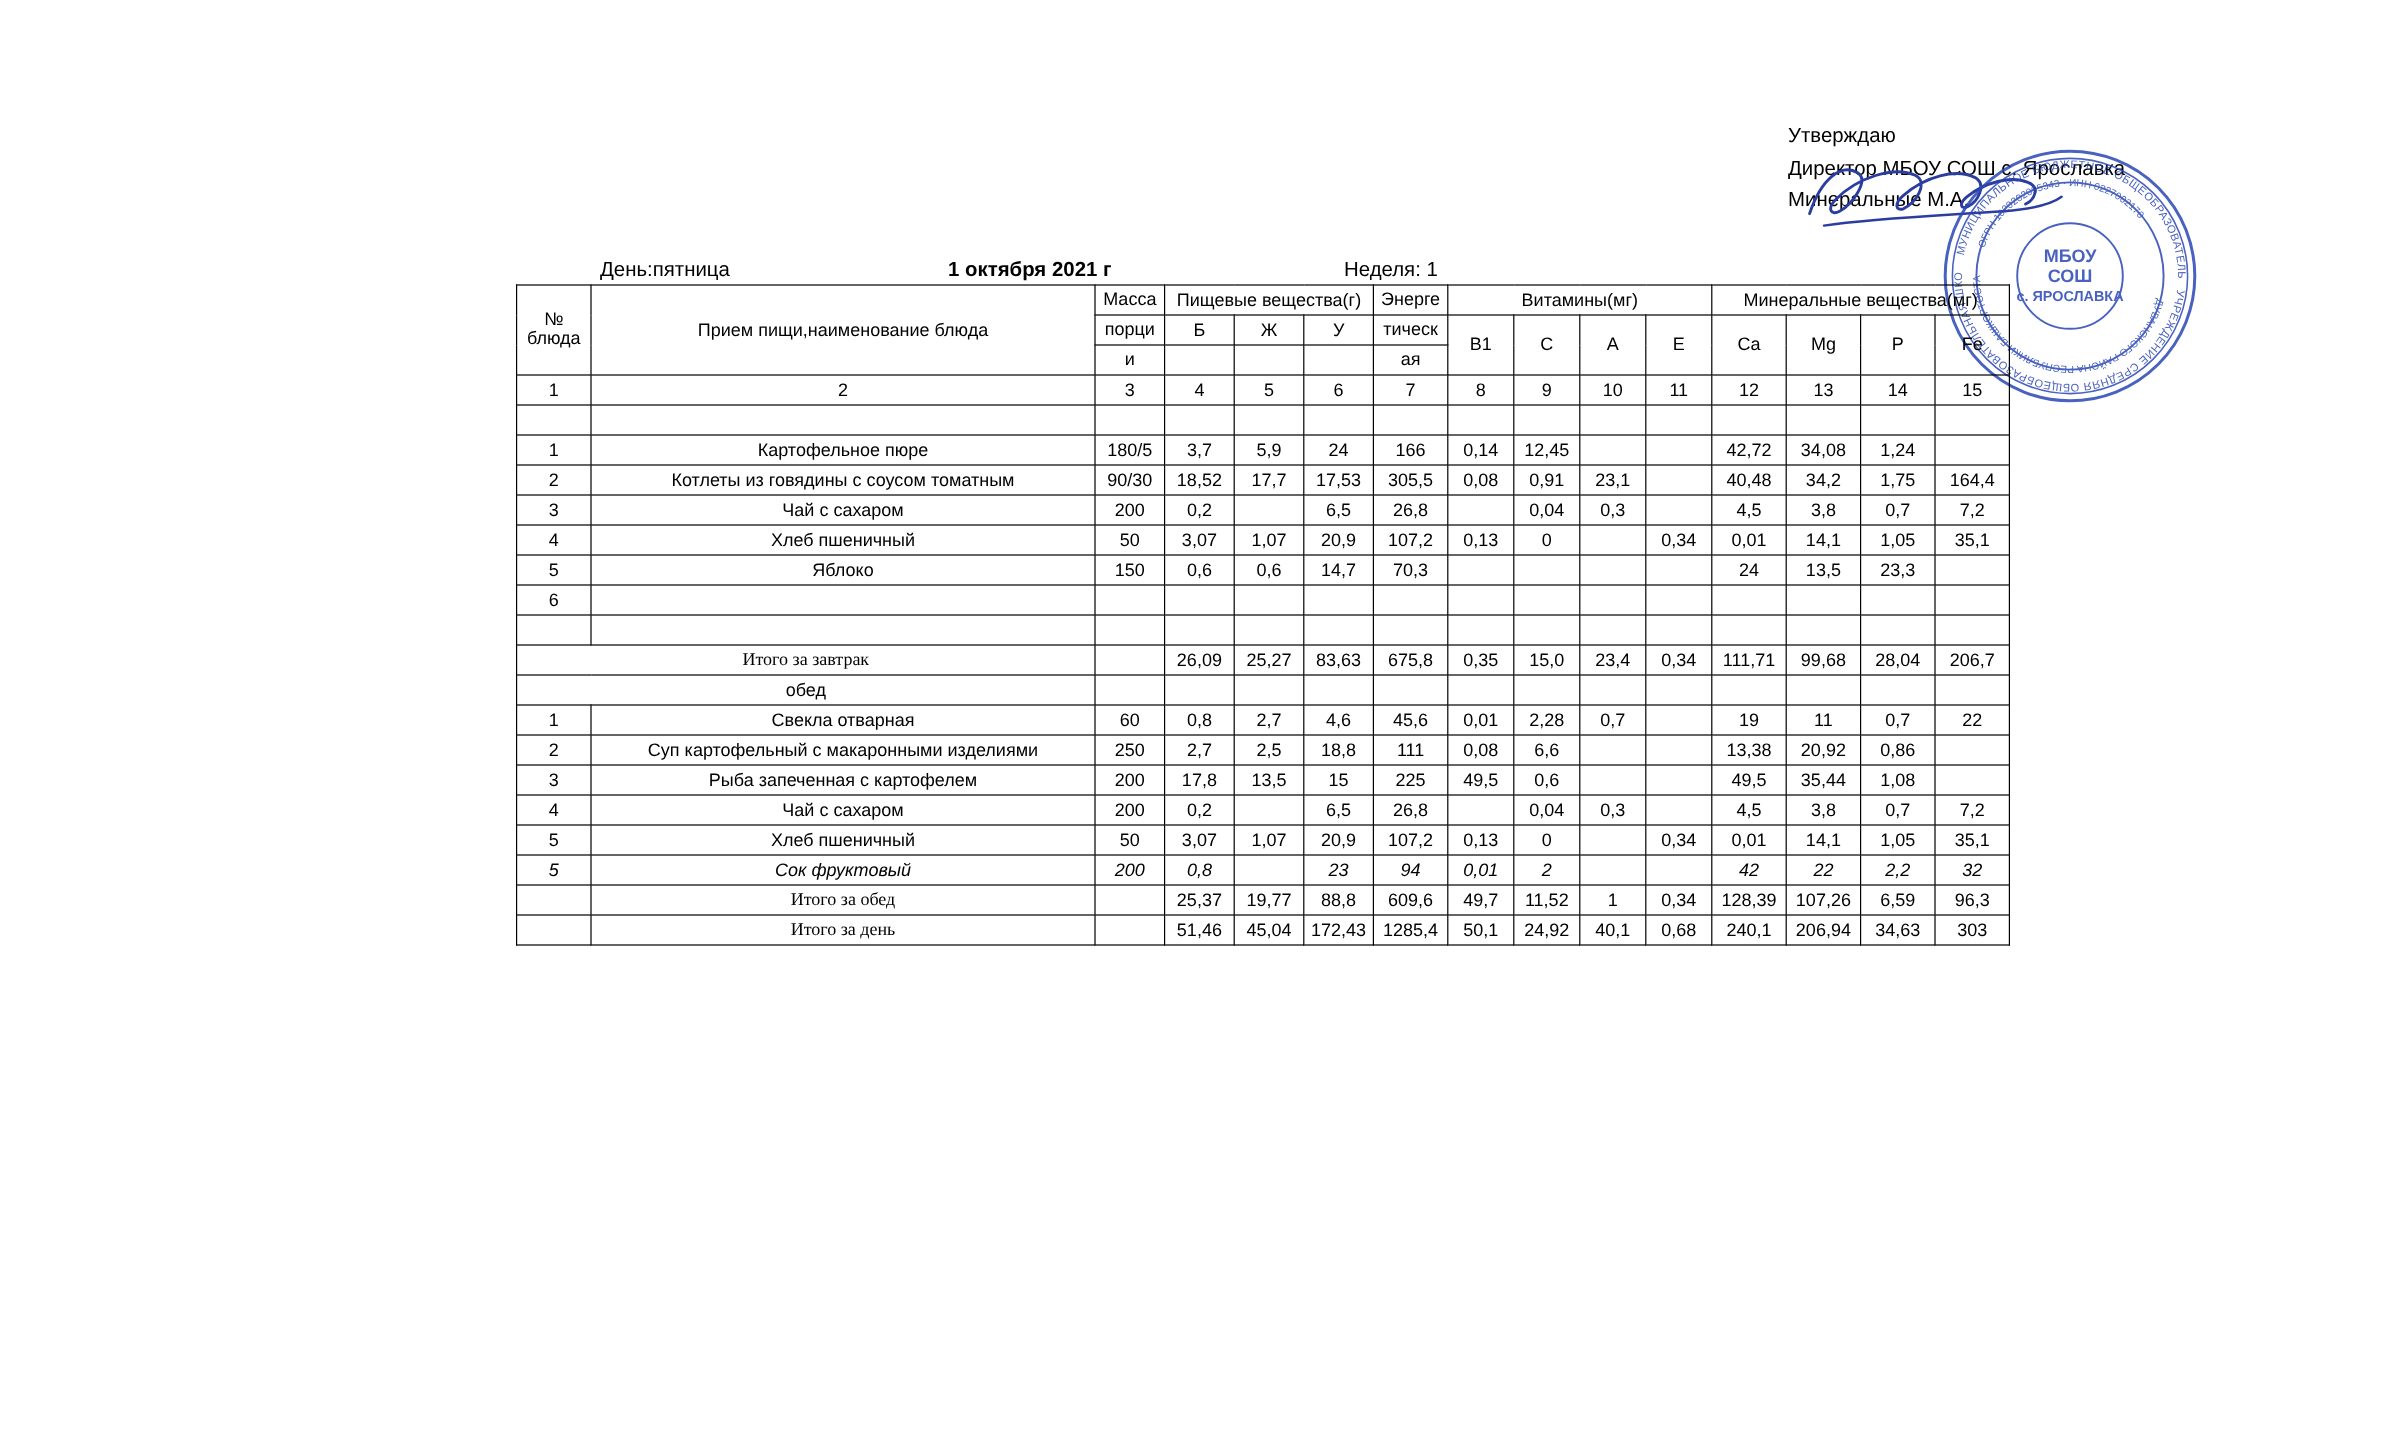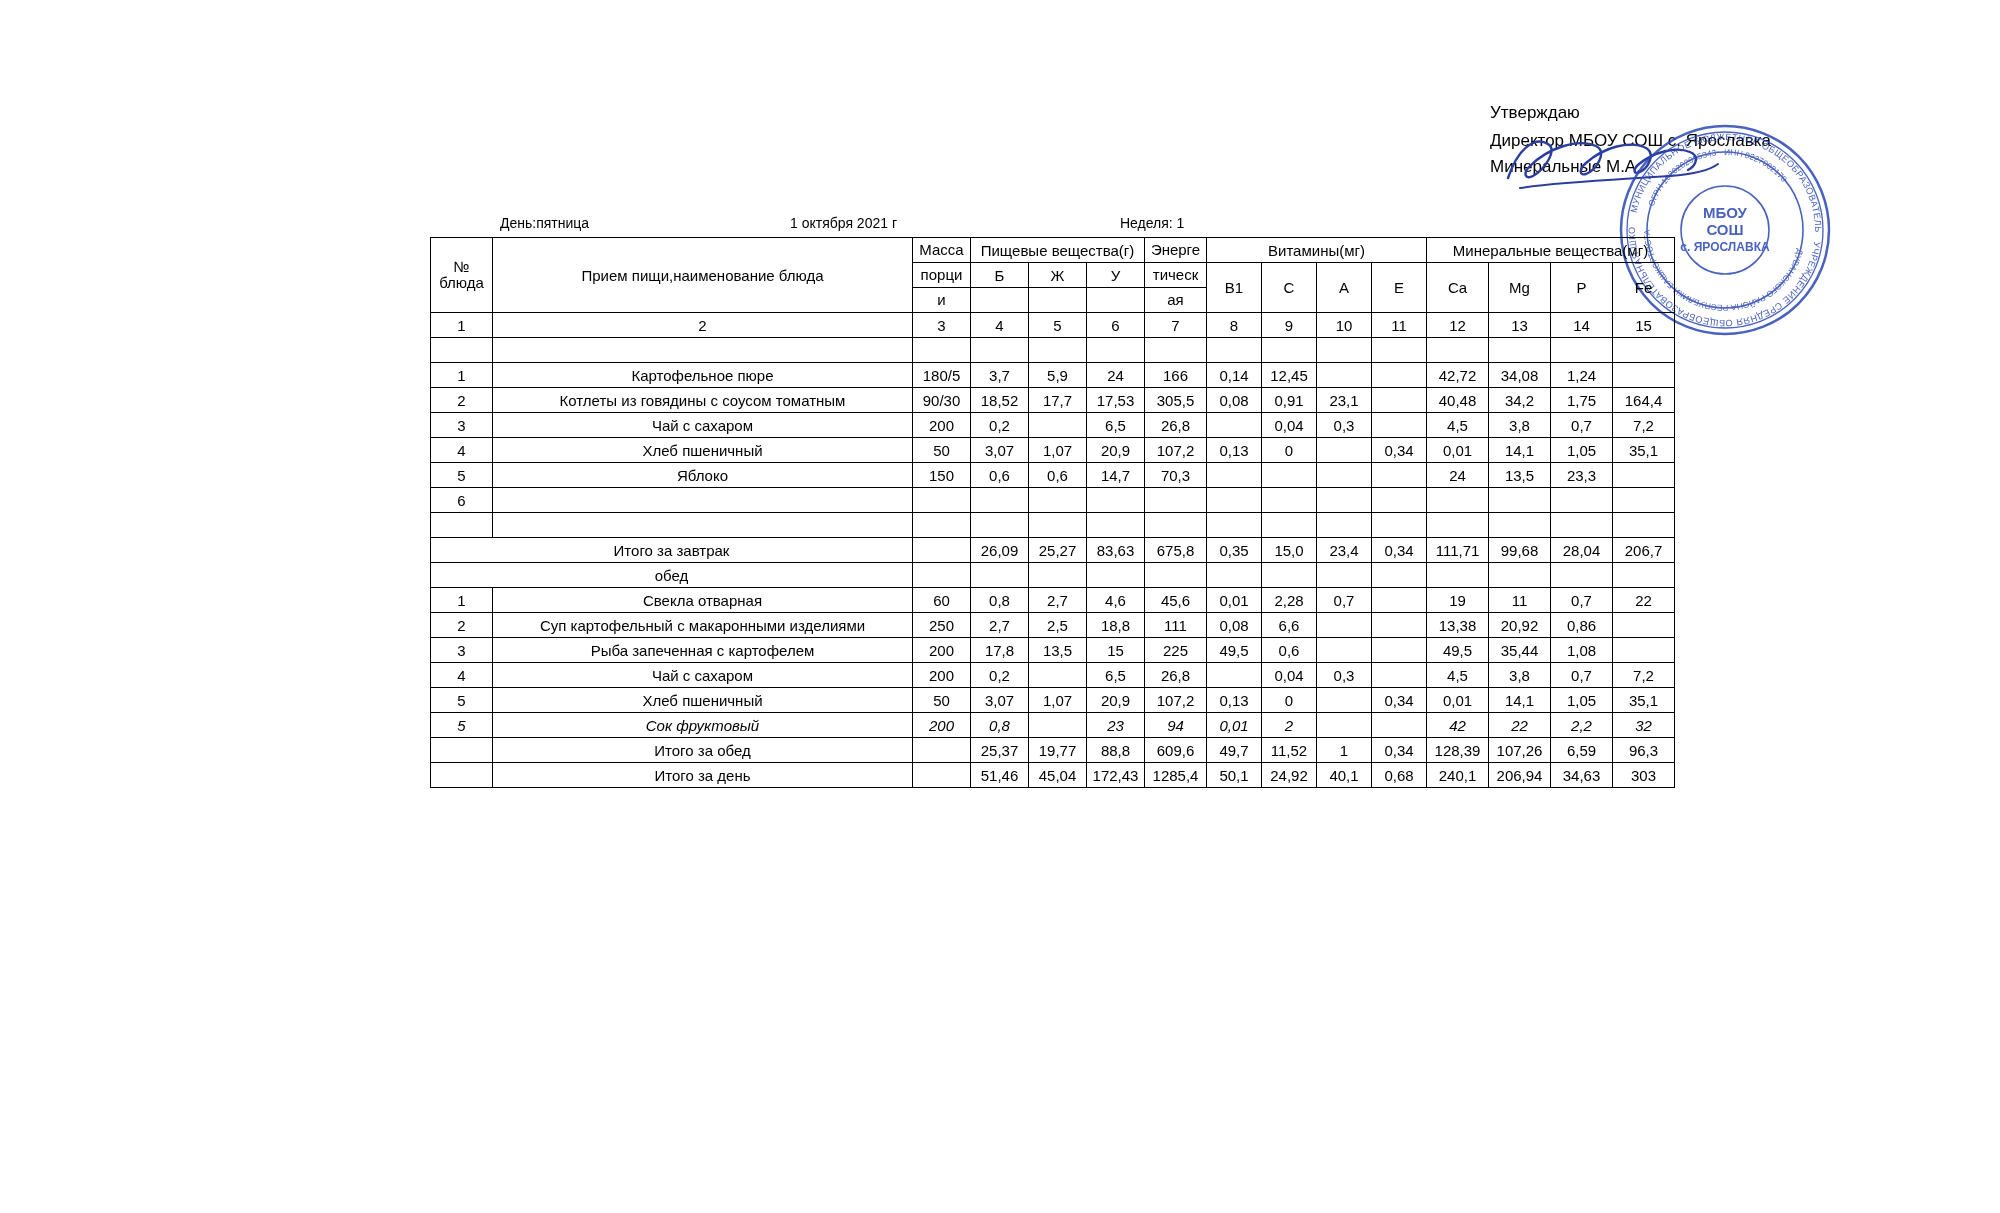--- a/index.html
+++ b/index.html
@@ -51,25 +51,25 @@
     width: 230px;
     height: 230px;
     pointer-events: none;
     opacity: .85;
   }
 
   
   .meta {
     position: absolute;
     top: 215px;
-    font-size: 14px;
+    font-size: 17px;
     white-space: nowrap;
   }
   .meta-day  { left: 500px; }
-  .meta-date { left: 790px; }
+  .meta-date { left: 790px; font-weight: bold; }
   .meta-week { left: 1120px; }
 
   
   table.menu {
     position: absolute;
     left: 430px;
     top: 237px;
     border-collapse: collapse;
     font-size: 15px;
     table-layout: fixed;
@@ -89,21 +89,21 @@
   .c-name    { width: 420px; text-align: left; padding-left: 10px; margin-left: 18px; }
   .c-mass    { width: 58px; }
   .c-num     { width: 58px; }
   .c-energy  { width: 62px; }
   .c-vit     { width: 55px; }
   .c-min     { width: 62px; }
   .small-head { font-size: 15px; line-height: 16px; }
 
   .row-blank td { height: 25px; }
   .row-empty-small td { height: 19px; }
-  .left { text-align: left; padding-left: 10px; }
+  .left { text-align: left; padding-left: 10px; font-family: Liberation Serif, serif; }
   .italic { font-style: italic; }
 
   .totals td { font-weight: bold; }
   .meal-label td { text-align: left; font-weight: bold; padding-left: 8px; }
 
   .tall-row td { height: 46px; }
 </style>
 </head>
 <body>
 

